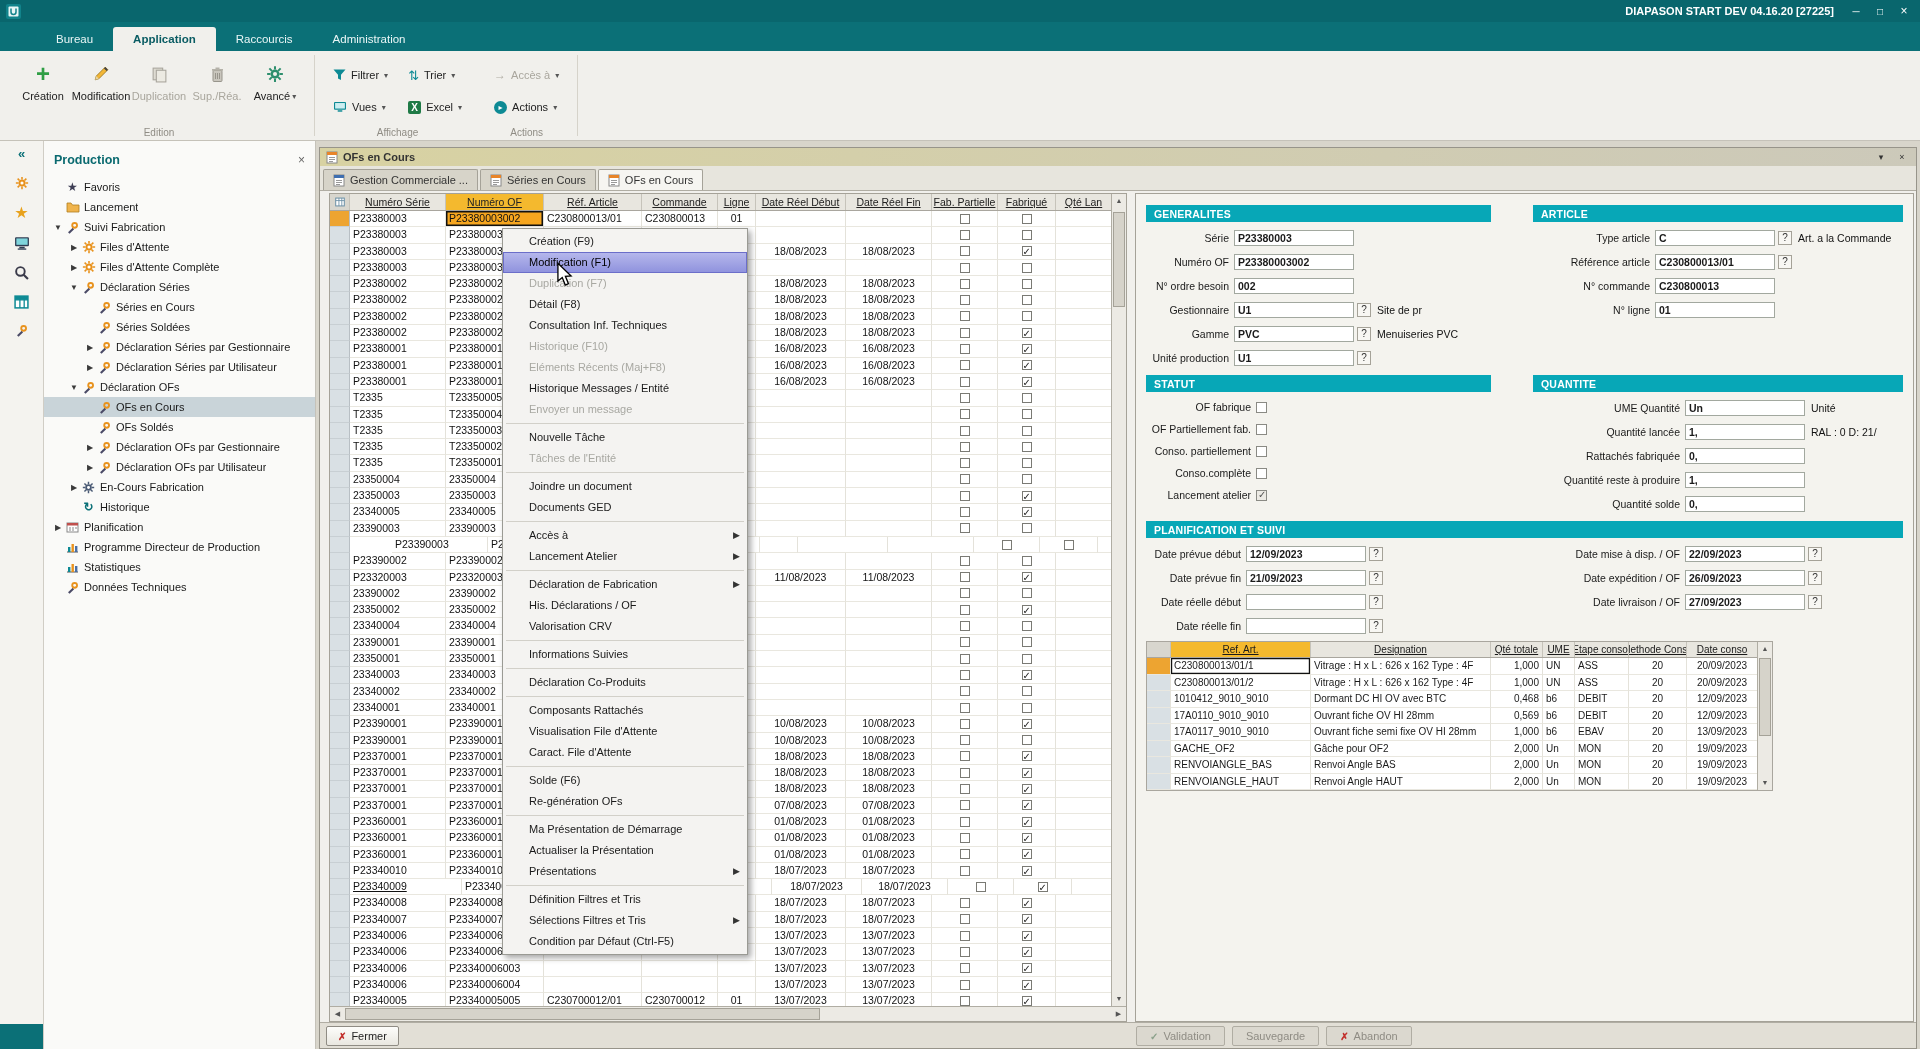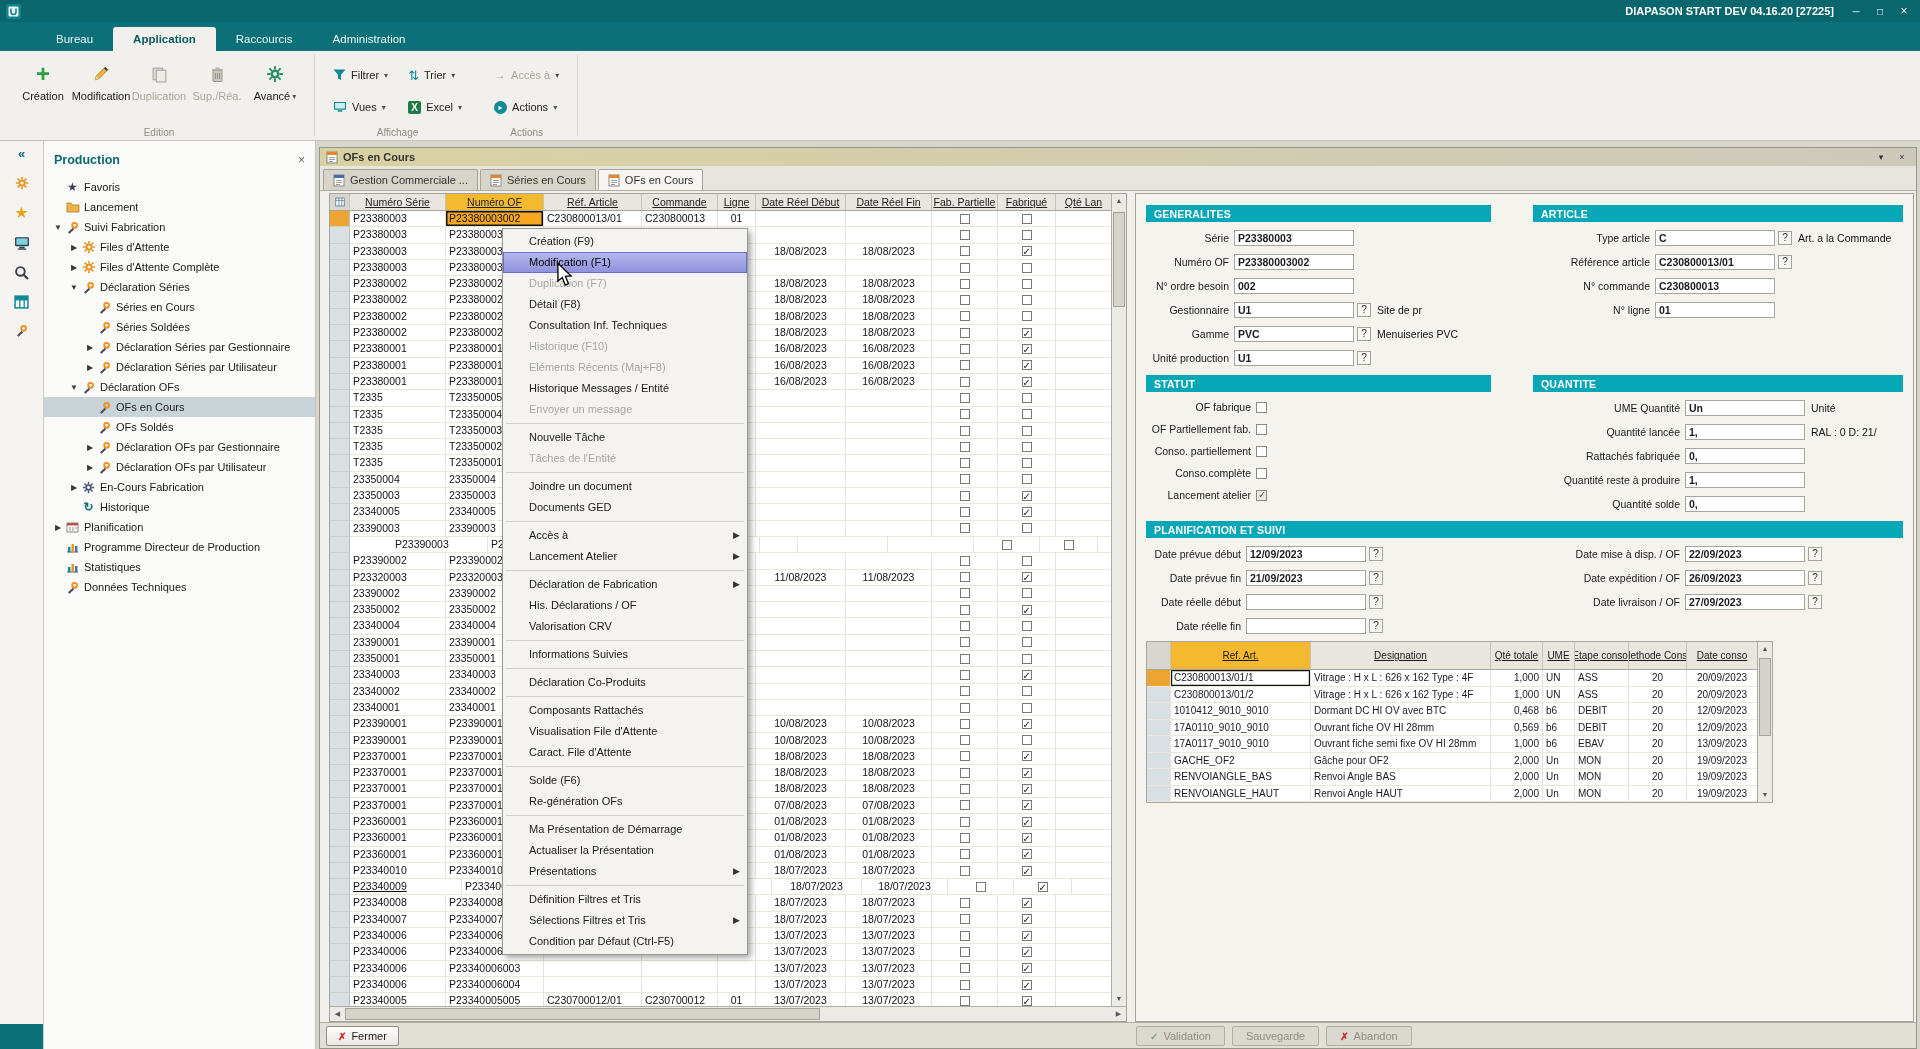--- a/index.html
+++ b/index.html
@@ -112,21 +112,21 @@
   .fhelp { width:14px; height:14px; border:1px solid #a5a298; background:#f8f7f3; margin-left:3px; text-align:center; line-height:12px; font-size:10px; color:#333; flex:none; }
   .fsuffix { margin-left:6px; font-size:10.5px; color:#111; white-space:nowrap; overflow:hidden; }
   .crow { height:22px; display:flex; align-items:center; }
   .clabel { width:110px; text-align:right; padding-right:5px; font-size:10.5px; white-space:nowrap; flex:none; }
   .cbox { width:11px; height:11px; border:1px solid #8a8a84; background:#fff; position:relative; flex:none; }
   .cbox.on { background:#eceae4; }
   .cbox.on::after { content:"✓"; position:absolute; left:1px; top:-2px; font-size:10px; color:#555; }
 
   
   .comp { width:627px; border:1px solid #a9a69e; background:#fff; margin-top:3px; position:relative; }
-  .chead { display:flex; height:28px; background:#e8e6df; border-bottom:1px solid #a9a69e; margin-right:15px; }
+  .chead { display:flex; height:16px; background:#e8e6df; border-bottom:1px solid #a9a69e; margin-right:15px; }
   .ch { border-right:1px solid #c6c3ba; font-size:10px; display:flex; align-items:center; justify-content:center; text-decoration:underline; white-space:nowrap; overflow:hidden; flex:none; }
   .ch.sorted { background:#f4b92e; }
   .crowg { display:flex; height:16.5px; margin-right:15px; }
   .cc { border-right:1px solid #e4e2da; border-bottom:1px solid #e9e7df; font-size:10px; padding:0 3px; line-height:15px; white-space:nowrap; overflow:hidden; flex:none; }
   .cc.selcol { background:#d9e0e4; }
   .cc.selcol.on { background:#eda431; }
   .cc.right { text-align:right; }
   .cc.center { text-align:center; }
   .cc.focus-cell { box-shadow:inset 0 0 0 1.2px #111; }
   .cvscroll { position:absolute; right:0; top:0; bottom:0; width:15px; background:#eceae4; border-left:1px solid #b0ada3; }

